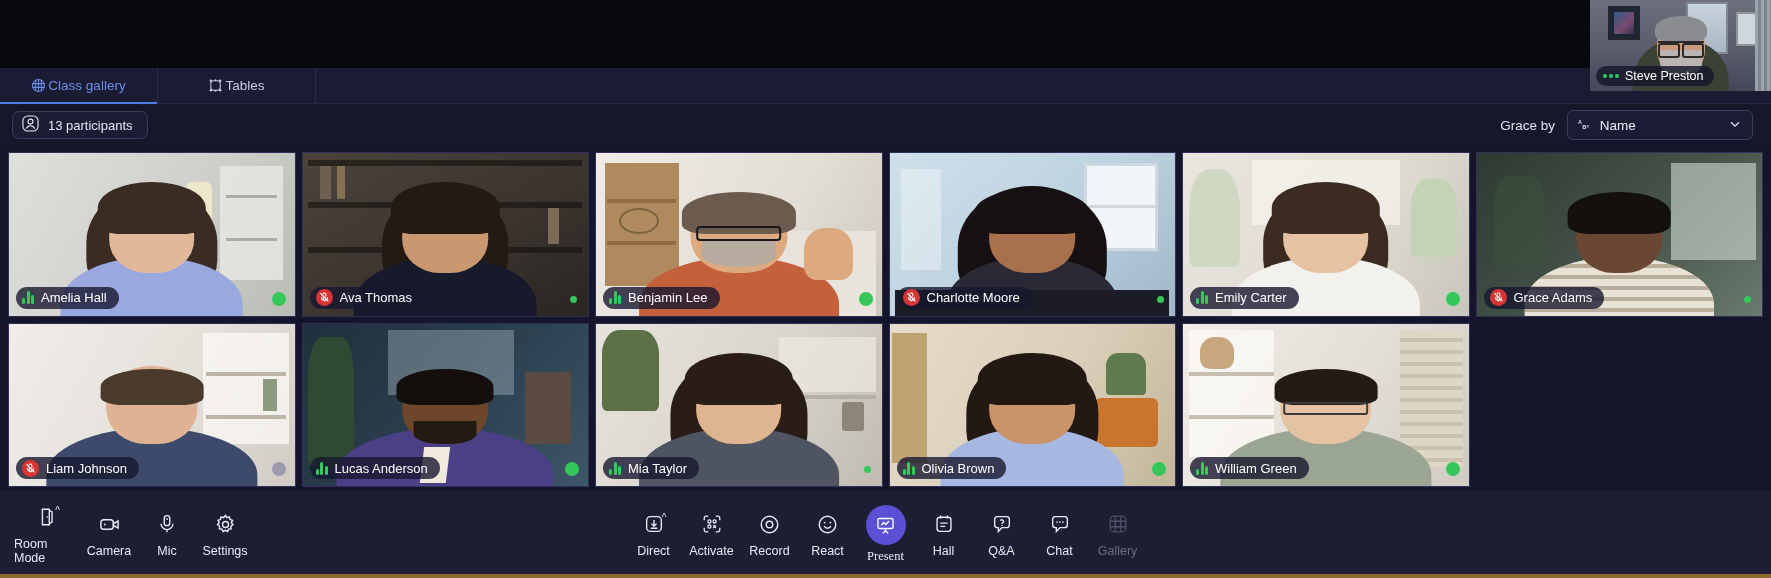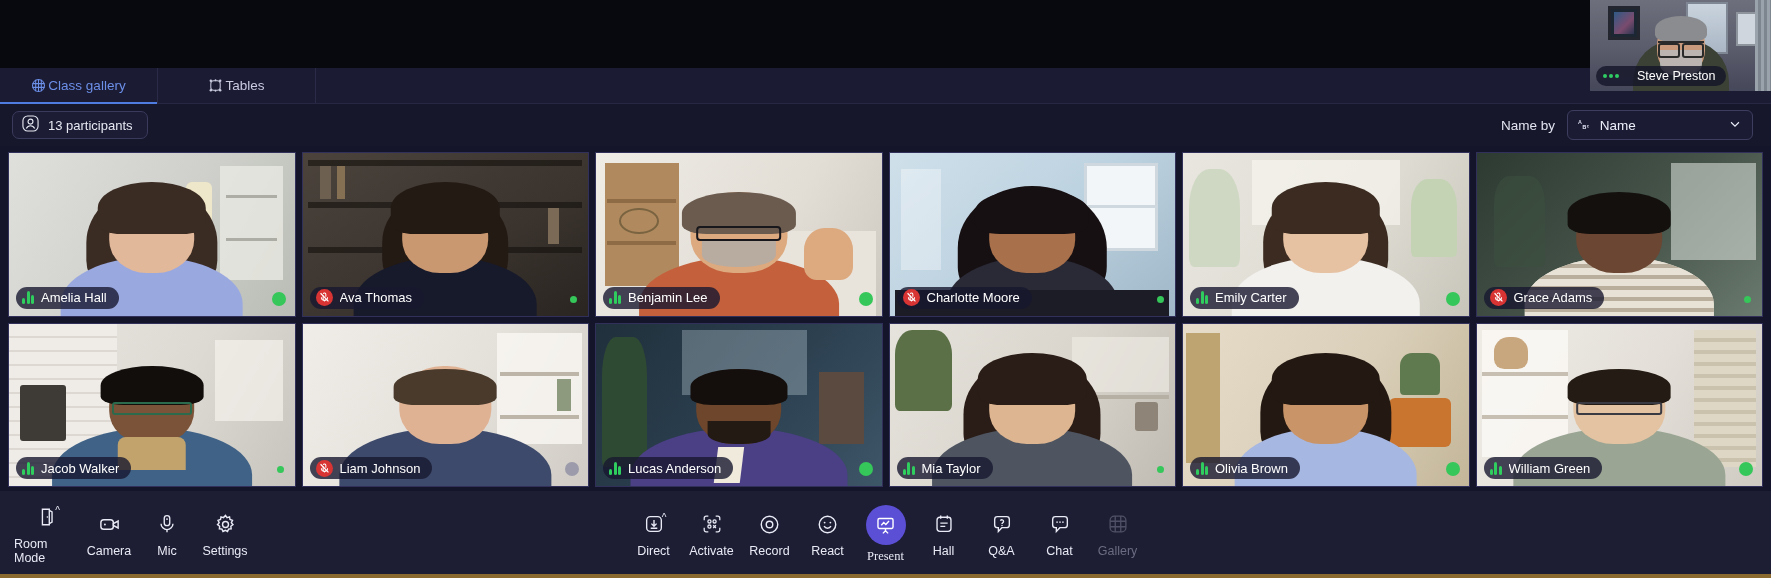--- a/index.html
+++ b/index.html
@@ -103,21 +103,21 @@
   }
   .sv-glasses:before { left: 0; }
   .sv-glasses:after  { right: 0; }
 
   .self-label {
     position: absolute;
     left: 6px;
     bottom: 5px;
     display: flex;
     align-items: center;
-    gap: 18px;
+    gap: 6px;
     height: 20px;
     padding: 0 10px 0 7px;
     background: rgba(22,22,42,.82);
     border-radius: 11px;
     z-index: 3;
   }
   .self-label .name {
     color: #fff;
     font-size: 12.5px;
     white-space: nowrap;
@@ -465,21 +465,21 @@
         <svg width="17" height="17" viewBox="0 0 18 18" fill="none" stroke="#e7e8f2" stroke-width="1.2">
           <rect x="1" y="1" width="16" height="16" rx="5"></rect>
           <circle cx="9" cy="7" r="2.6"></circle>
           <path d="M4.6 14.4c.9-2 2.5-3 4.4-3s3.5 1 4.4 3"></path>
         </svg>
       </span>
       <span>13 participants</span>
     </div>
 
     <div class="sortwrap">
-      <span class="sort-label">Name by</span>
+      <span class="sort-label">Grace by</span>
       <div class="sort-select">
         <span class="abc-icon">ᴬ<sub>ʙ</sub><sub>ᶜ</sub></span>
         <span class="value">Name</span>
         <span>
           <svg width="14" height="14" viewBox="0 0 16 16" fill="none" stroke="#eceefa" stroke-width="1.3">
             <path d="M3.5 6l4.5 4.5L12.5 6"></path>
           </svg>
         </span>
       </div>
     </div>
@@ -630,42 +630,20 @@
               <path d="M3.1 6.7a3.9 3.9 0 007.8 0"></path>
               <path d="M7 10.6V12"></path>
               <path d="M2 1.6l10 10.3" stroke-width="1.5"></path>
             </svg>
           </span>
           <span class="nm">Grace Adams</span>
         </div>
         <span class="status-dot green small"></span>
       </div>
 
-      <div class="tile">
-        <div class="scene">
-          <div class="bg" style="background:linear-gradient(120deg,#e9e6e1 0%,#ddd9d3 55%,#c7c3bd 100%)"></div>
-          <div style="position:absolute;left:0;top:0;width:38%;height:100%;background:repeating-linear-gradient(180deg,#efece8 0 12px,#ddd8d2 12px 14px)"></div>
-          <div style="position:absolute;left:4%;top:38%;width:16%;height:34%;background:#3e3a36;border-radius:3px"></div>
-          <div style="position:absolute;right:4%;top:10%;width:24%;height:50%;background:rgba(245,242,236,.7)"></div>
-          <div class="torso" style="background:#3f6286;width:70%"></div>
-          <div class="head" style="background:#7a5338"></div>
-          <div class="hair" style="background:#120e0c;width:36%;height:24%"></div>
-          <div style="position:absolute;left:50%;bottom:44%;transform:translateX(-50%);width:28%;height:8%;border:2px solid #2b6a4d;border-radius:3px"></div>
-          <div style="position:absolute;left:50%;bottom:10%;transform:translateX(-50%);width:24%;height:20%;background:#c2a36c;border-radius:8px 8px 0 0"></div>
-        </div>
-        <div class="tile-label">
-          <span class="mic-on">
-              <i></i>
-              <i></i>
-              <i></i>
-            </span>
-          <span class="nm">Jacob Walker</span>
-        </div>
-        <span class="status-dot green small"></span>
-      </div>
 
       <div class="tile">
         <div class="scene">
           <div class="bg" style="background:linear-gradient(120deg,#f0ede8 0%,#e4e0da 55%,#d0ccc5 100%)"></div>
           <div style="position:absolute;right:2%;top:6%;width:30%;height:68%;background:rgba(250,248,244,.8)"></div>
           <div class="shelf" style="right:3%;top:30%;width:28%;height:4px;background:#bdb5a8"></div>
           <div class="shelf" style="right:3%;top:56%;width:28%;height:4px;background:#bdb5a8"></div>
           <div style="position:absolute;right:6%;top:34%;width:5%;height:20%;background:#8e9a7e"></div>
           <div class="torso" style="background:#3e4a6b;width:74%"></div>
           <div class="head" style="background:#e0b294;width:32%;height:48%"></div>

